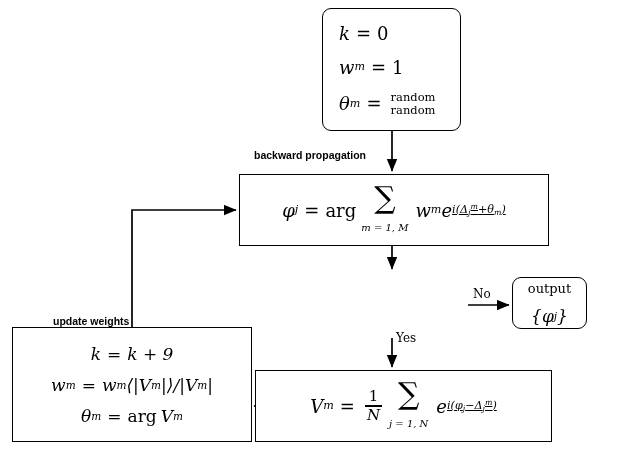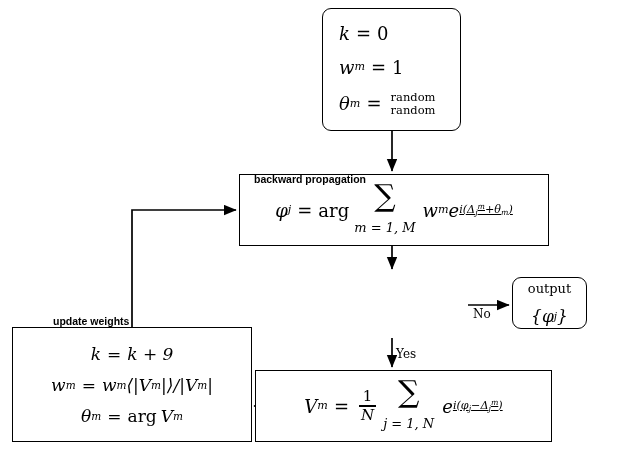--- a/index.html
+++ b/index.html
@@ -90,21 +90,21 @@
     align-items: center;
     font-style: normal;
     vertical-align: middle;
     margin: 0 3px;
   }
   .bigsum .sym {
     font-size: 30px;
     line-height: 0.82;
   }
   .bigsum .lim {
-    font-size: 13px;
+    font-size: 10px;
     font-style: italic;
     line-height: 1.2;
     margin-top: 11px;
   }
   
   #decision {
     position: absolute;
     left: 318px;
     top: 272px;
     width: 150px;
@@ -295,18 +295,18 @@
     <div class="row math">
       <span>θ</span>
         <sub>m</sub>
       <span class="up" style="margin:0 6px">=</span>
       <span class="up" style="margin-right:4px">arg</span>
       <span>V</span>
         <sub>m</sub>
     </div>
   </div>
 
-  <div class="edge-label" style="left:254px; top:149px;margin-top:24px;">backward propagation</div>
+  <div class="edge-label" style="left:254px; top:149px;">backward propagation</div>
   <div class="edge-label" style="left:53px; top:315px;">update weights</div>
-  <div class="edge-label plain" style="left:473px; top:287px;margin-top:20px;">No</div>
-  <div class="edge-label plain" style="left:396px; top:347px;">Yes</div>
+  <div class="edge-label plain" style="left:473px; top:287px;">No</div>
+  <div class="edge-label plain" style="left:396px; top:331px;">Yes</div>
 
 </div>
 
 </body></html>

